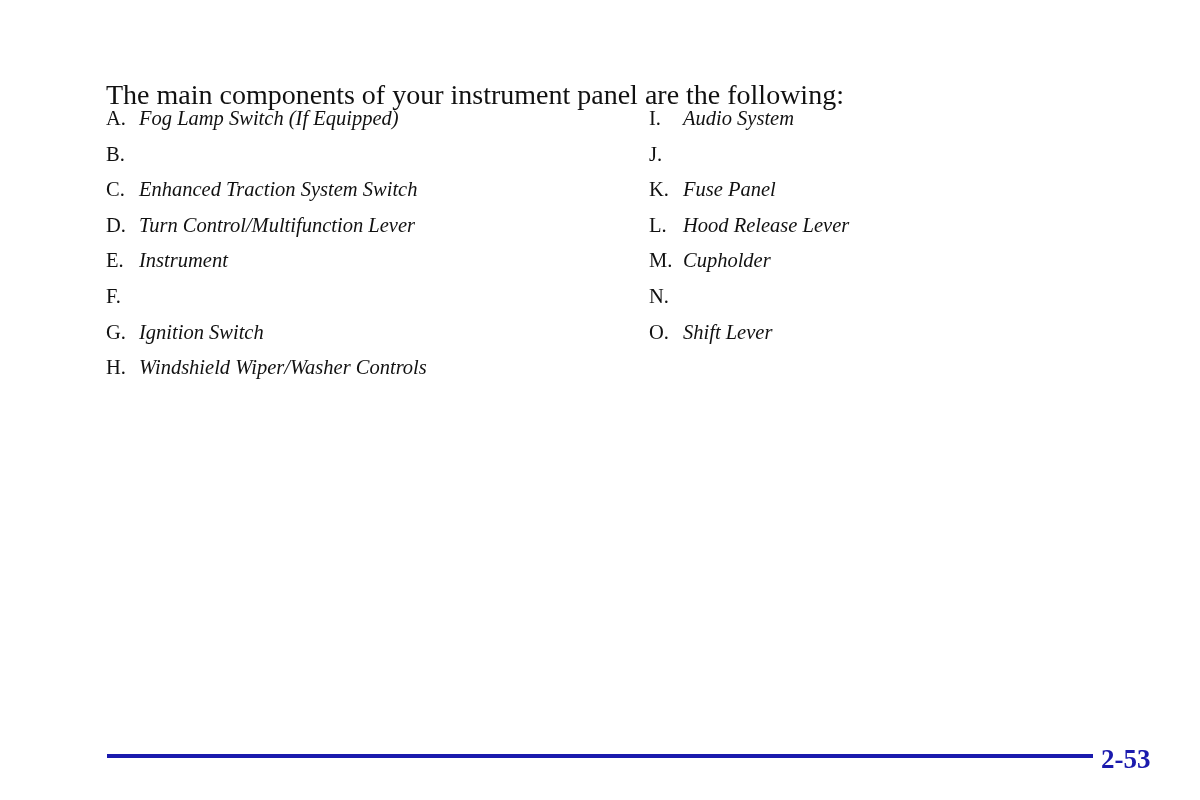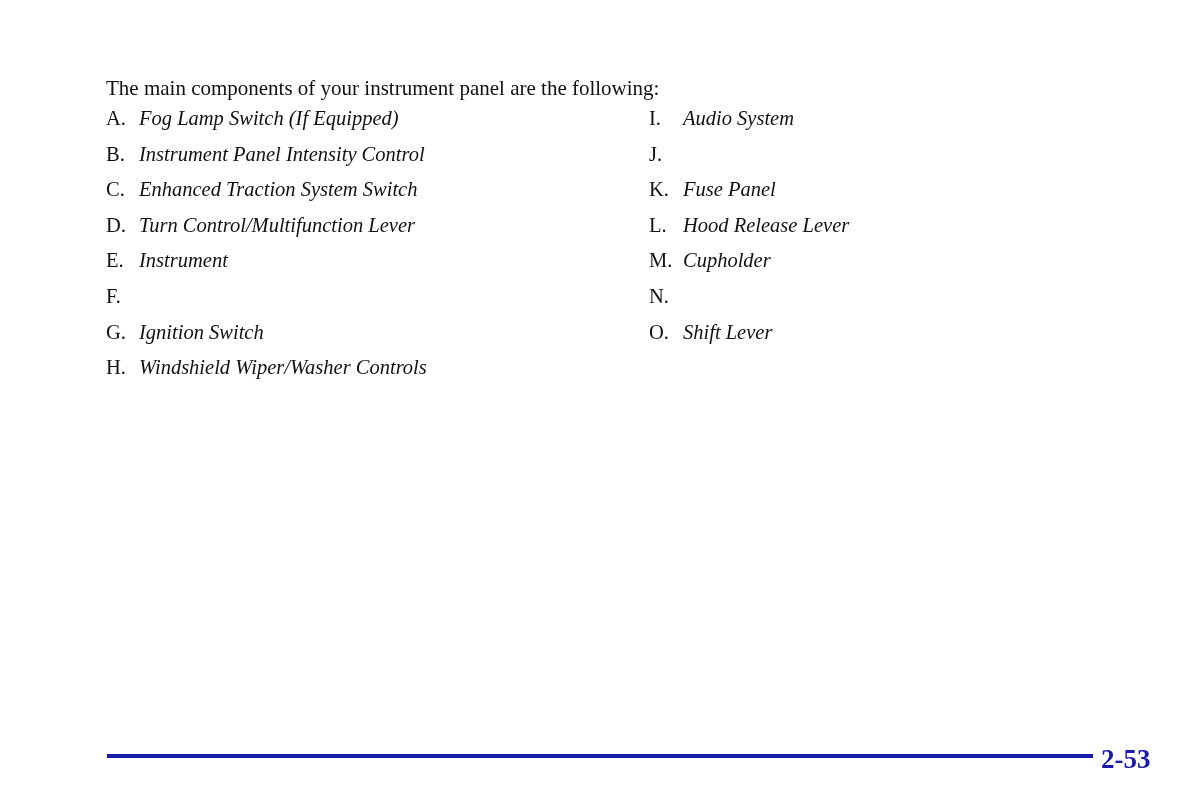--- a/index.html
+++ b/index.html
@@ -19,21 +19,21 @@
   .page {
     position: absolute;
     inset: 0;
   }
 
   
   .intro {
     position: absolute;
     left: 106px;
     top: 54px;
-    font-size: 21px;
+    font-size: 28px;
     line-height: 26px;
     color: #111111;
     white-space: nowrap;
   }
 
   
   .list-col {
     position: absolute;
     top: 106px;
   }
@@ -100,21 +100,20 @@
 
   <p class="intro">The main components of your instrument panel are the following:</p>
 
   <div class="list-col col-left">
       <div class="list-item">
         <span class="item-letter">A.</span>
         <span class="item-label">Fog Lamp Switch (If Equipped)</span>
       </div>
       <div class="list-item">
         <span class="item-letter">B.</span>
-        <span class="item-label">Instrument Panel Intensity Control</span>
       </div>
       <div class="list-item">
         <span class="item-letter">C.</span>
         <span class="item-label">Enhanced Traction System Switch</span>
       </div>
       <div class="list-item">
         <span class="item-letter">D.</span>
         <span class="item-label">Turn Control/Multifunction Lever</span>
       </div>
       <div class="list-item">

